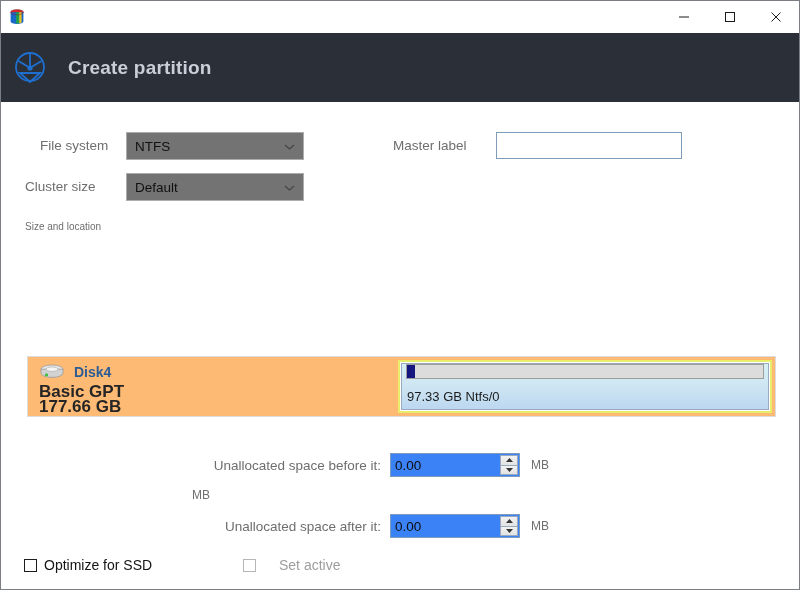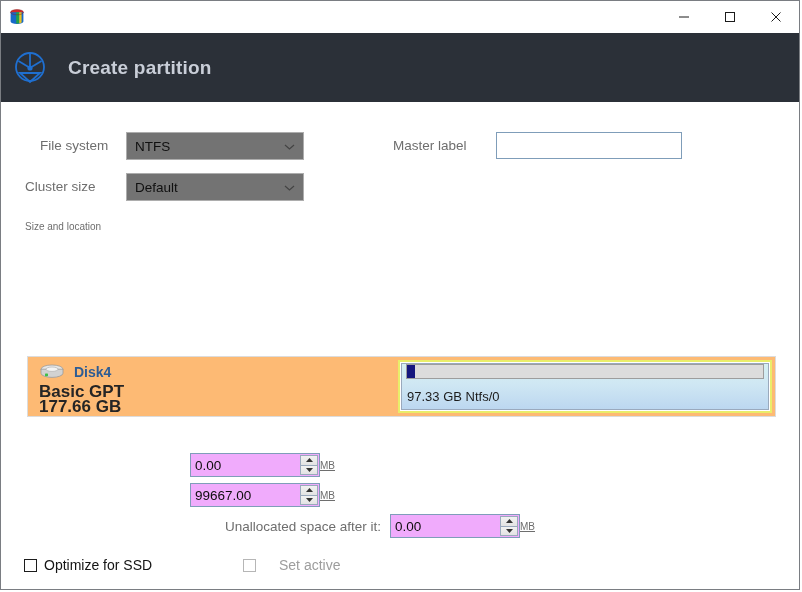--- a/index.html
+++ b/index.html
@@ -224,21 +224,21 @@
     text-align: right;
     color: #6e6e6e;
     font-size: 13.5px;
     white-space: nowrap;
   }
   .spinbox {
     margin-left: 9px;
     width: 130px;
     height: 24px;
     border: 1px solid #7f9db9;
-    background: #f0abfc;
+    background: #3b82f6;
     box-sizing: border-box;
     position: relative;
     display: flex;
     align-items: center;
   }
   .spin-val {
     font-size: 13.5px;
     color: #0d0d0d;
     padding-left: 4px;
   }
@@ -255,23 +255,23 @@
     flex: 1;
     background: linear-gradient(180deg,#f2f2f2,#e3e3e3);
     border: 1px solid #9aa9bd;
     box-sizing: border-box;
     display: flex;
     align-items: center;
     justify-content: center;
   }
   .spin-btn:last-child { border-top: none; }
   .spin-unit {
+    margin-left: 11px;
     color: #6e6e6e;
-    font-size: 10px;
-    text-decoration: underline;
+    font-size: 12px;
   }
 
   
   .chk-row {
     position: absolute;
     display: flex;
     align-items: center;
   }
   .chkbox {
     width: 13px;
@@ -390,54 +390,40 @@
             <div class="usagebar">
               <div class="usagefill"></div>
             </div>
             <div class="part-label">97.33 GB Ntfs/0</div>
           </div>
         </div>
       </div>
     </div>
 
     <div class="spin-row" style="left:180px;top:351px;">
+      <div class="spin-label">Unallocated space before it:</div>
       <div class="spinbox">
         <span class="spin-val">0.00</span>
         <span class="spin-btns">
           <span class="spin-btn">
             <svg width="7" height="4" viewBox="0 0 7 4">
                 <polygon points="3.5,0 7,4 0,4" fill="#333"></polygon>
               </svg>
           </span>
           <span class="spin-btn">
             <svg width="7" height="4" viewBox="0 0 7 4">
                 <polygon points="0,0 7,0 3.5,4" fill="#333"></polygon>
               </svg>
           </span>
         </span>
       </div>
       <div class="spin-unit">MB</div>
     </div>
 
     <div class="spin-row" style="left:180px;top:381px;">
-      <div class="spinbox">
-        <span class="spin-val">99667.00</span>
-        <span class="spin-btns">
-          <span class="spin-btn">
-            <svg width="7" height="4" viewBox="0 0 7 4">
-                <polygon points="3.5,0 7,4 0,4" fill="#333"></polygon>
-              </svg>
-          </span>
-          <span class="spin-btn">
-            <svg width="7" height="4" viewBox="0 0 7 4">
-                <polygon points="0,0 7,0 3.5,4" fill="#333"></polygon>
-              </svg>
-          </span>
-        </span>
-      </div>
       <div class="spin-unit">MB</div>
     </div>
 
     <div class="spin-row" style="left:180px;top:412px;">
       <div class="spin-label">Unallocated space after it:</div>
       <div class="spinbox">
         <span class="spin-val">0.00</span>
         <span class="spin-btns">
           <span class="spin-btn">
             <svg width="7" height="4" viewBox="0 0 7 4">

